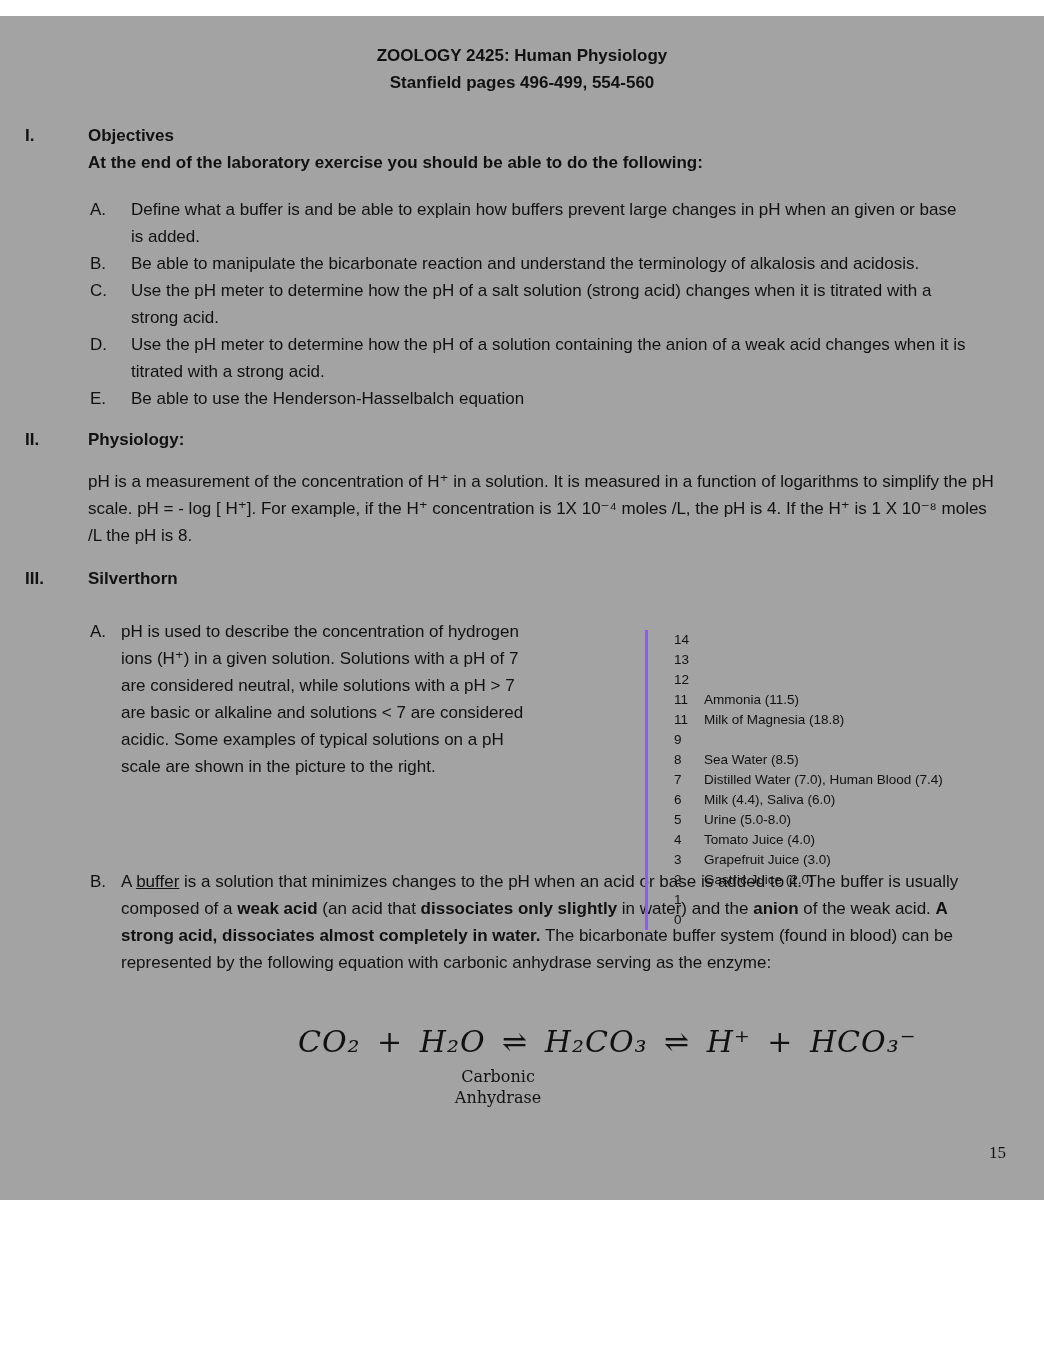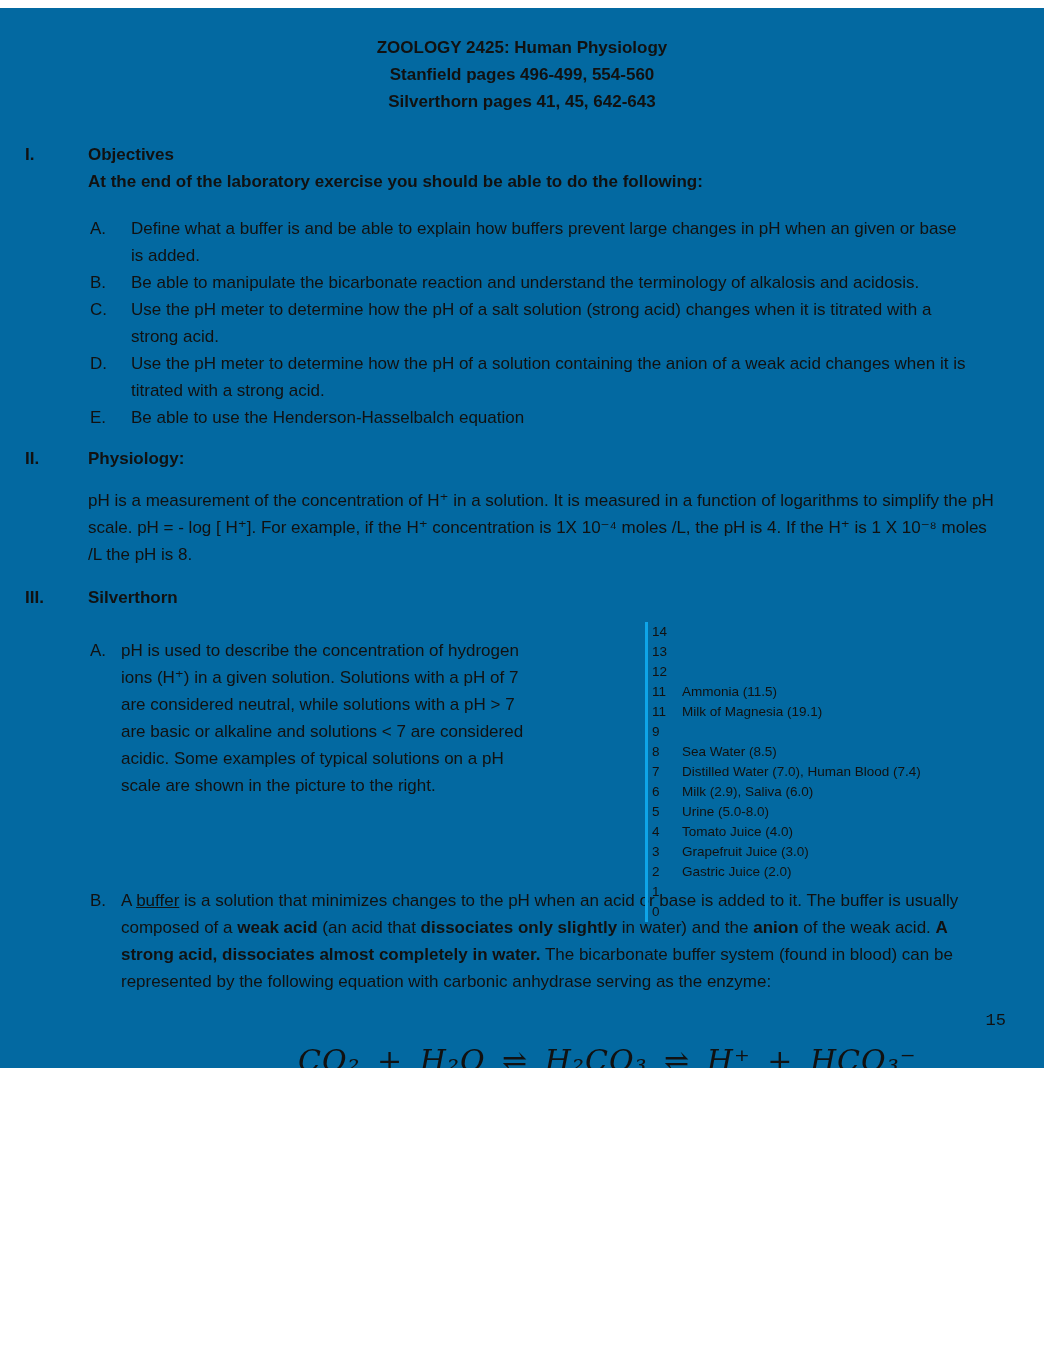--- a/index.html
+++ b/index.html
@@ -1,22 +1,22 @@
 <!DOCTYPE html>
 <html><head>
 <meta charset="utf-8">
 <title>ZOOLOGY 2425 Lab #2</title>
 <style>
   * { margin:0; padding:0; box-sizing:border-box; }
   html, body { background:#ffffff; }
   .page {
     position:relative;
-    width:1044px; height:1060px;
-    margin:8px auto;
-    background:#0369a1;
+    width:1044px; height:1184px;
+    margin:16px auto;
+    background:#a3a3a3;
     color:#111111;
     font-family:"Liberation Sans","DejaVu Sans",sans-serif;
     font-size:17px; line-height:27px;
     overflow:hidden;
   }
   .doc-header { padding-top:26px; text-align:center; font-weight:700; }
   .section { padding-left:25px; }
   .sec-head { display:flex; font-weight:700; }
   .sec-head .numeral { width:63px; flex:0 0 63px; }
   .indent1 { margin-left:63px;font-weight:bold; }
@@ -31,55 +31,54 @@
   .item-a { display:flex; margin-left:65px; margin-top:26px; }
   .item-a .letter { width:31px; flex:0 0 31px; }
   .item-a .li-text { width:420px; }
   .item-b { display:flex; margin-left:65px; margin-top:88px; }
   .item-b .letter { width:31px; flex:0 0 31px; }
   .item-b .li-text { width:850px; }
   .b { font-weight:700; }
   .u { text-decoration:underline; }
   .ph-scale {
     position:absolute; left:645px; top:614px;
-    border-left:3px solid #0ea5e9;
-    padding-left:4px;
+    border-left:3px solid #8b5cf6;
+    padding-left:26px;
     font-size:13.5px; line-height:20px;
   }
   .ph-row { display:flex; }
   .ph-num { width:30px; flex:0 0 30px; }
   .ph-label { white-space:nowrap; }
   .equation {
     margin-top:48px; padding-left:298px;
     font-family:"DejaVu Serif","DejaVu Sans",serif;
     font-style:italic; font-size:30px; line-height:36px;
     word-spacing:6px; letter-spacing:1px;
     white-space:nowrap;
   }
   .eq-label {
     width:200px; margin-left:398px; margin-top:6px;
     text-align:center;
     font-family:"DejaVu Serif","Liberation Serif",serif;
     font-size:16px; line-height:21px;
   }
   .page-number {
     position:absolute; right:38px; bottom:34px;
-    font-family:Liberation Mono, monospace;
+    font-family:Liberation Serif, serif;
     font-size:17px;
   }
 </style>
 </head>
 <body>
 
 <div class="page">
 
   <header class="doc-header">
     <div>ZOOLOGY 2425: Human Physiology</div>
     <div>Stanfield pages 496-499, 554-560</div>
-    <div>Silverthorn pages 41, 45, 642-643</div>
   </header>
 
   <section class="section sec-objectives">
     <div class="sec-head">
       <span class="numeral">I.</span>
       <span class="sec-title">Objectives</span>
     </div>
     <p class="indent1">At the end of the laboratory exercise you should be able to do the following:</p>
     <ol class="lettered">
 
@@ -152,41 +151,41 @@
         <span class="ph-label"></span>
       </div>
 
       <div class="ph-row">
         <span class="ph-num">11</span>
         <span class="ph-label">Ammonia (11.5)</span>
       </div>
 
       <div class="ph-row">
         <span class="ph-num">11</span>
-        <span class="ph-label">Milk of Magnesia (19.1)</span>
+        <span class="ph-label">Milk of Magnesia (18.8)</span>
       </div>
 
       <div class="ph-row">
         <span class="ph-num">9</span>
         <span class="ph-label"></span>
       </div>
 
       <div class="ph-row">
         <span class="ph-num">8</span>
         <span class="ph-label">Sea Water (8.5)</span>
       </div>
 
       <div class="ph-row">
         <span class="ph-num">7</span>
         <span class="ph-label">Distilled Water (7.0), Human Blood (7.4)</span>
       </div>
 
       <div class="ph-row">
         <span class="ph-num">6</span>
-        <span class="ph-label">Milk (2.9), Saliva (6.0)</span>
+        <span class="ph-label">Milk (4.4), Saliva (6.0)</span>
       </div>
 
       <div class="ph-row">
         <span class="ph-num">5</span>
         <span class="ph-label">Urine (5.0-8.0)</span>
       </div>
 
       <div class="ph-row">
         <span class="ph-num">4</span>
         <span class="ph-label">Tomato Juice (4.0)</span>

